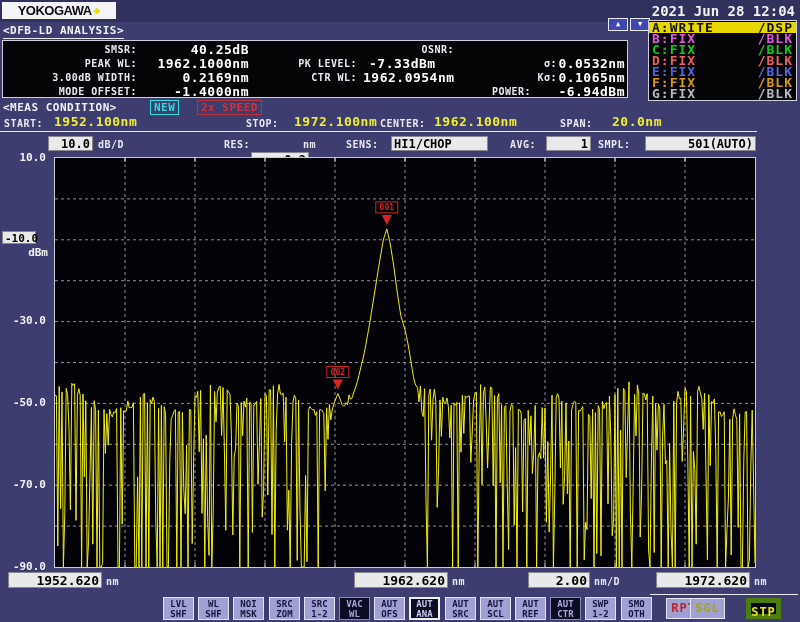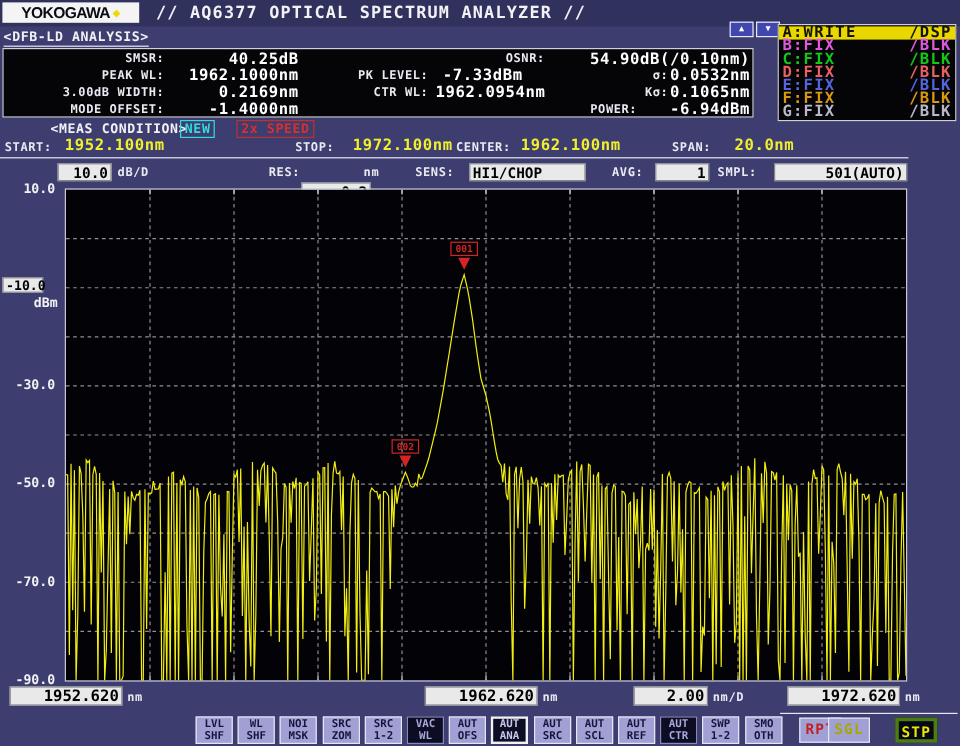--- a/index.html
+++ b/index.html
@@ -34,35 +34,35 @@
   .sk{position:absolute;top:597px;width:31px;height:23px;box-sizing:border-box;text-align:center;
       font-size:9px;font-weight:bold;line-height:10px;padding-top:1px;letter-spacing:0px;cursor:pointer;
       background:#a0a0d4;color:#16163c;border:1px solid #e4e4f2;}
   .sk.inverted{background:#0c0c22;color:#a8a8dc;border:1px solid #8888bb;}
   .sk.inverted-framed{background:#0c0c22;color:#c8c8ee;border:2px solid #f0f0f8;padding-top:0;}
   .sweepbtn{position:absolute;top:598px;width:35px;height:21px;box-sizing:border-box;text-align:center;
             font-size:12px;font-weight:bold;line-height:19px;letter-spacing:1px;cursor:pointer;
             background:#a0a0d4;border:1px solid #e4e4f2;}
   .sweepbtn.red{color:#c42020;}
   .sweepbtn.yellow{color:#a8a800;}
-  .sweepbtn.active{background:#07071a;color:#e8e800;border:3px solid #4d7c0f;}
+  .sweepbtn.active{background:#07071a;color:#e8e800;border:5px solid #4d7c0f;}
   .trace-row{display:flex;justify-content:space-between;padding:0 3px;font-size:13px;font-weight:bold;
              line-height:11px;letter-spacing:1px;white-space:nowrap;}
 </style>
 </head>
 <body>
 
 <div class="screen">
 
   <div class="titlebar">
     <div class="logo">
       <span class="logo-text">YOKOGAWA</span>
       <span class="diamond">◆</span>
     </div>
-    <div class="apptitle">// AQ6377 OPTICAL SPECTRUM ANALYZER //</div>
+    <div class="datetime">2021 Jun 28 12:04</div>
   </div>
 
   <div class="abs heading" style="left:3px;top:24px;">&lt;DFB-LD ANALYSIS&gt;</div>
   <div class="abs arrowbtn" style="left:608px;top:18px;">
     <span>▲</span>
   </div>
   <div class="abs arrowbtn" style="left:630px;top:18px;">
     <span>▼</span>
   </div>
 
@@ -70,21 +70,20 @@
     <span class="abs lbl" style="right:490px;top:3px;">SMSR:</span>
     <span class="abs val" style="right:378px;top:1px;">40.25dB</span>
     <span class="abs lbl" style="right:490px;top:17px;">PEAK WL:</span>
     <span class="abs val" style="right:378px;top:15px;">1962.1000nm</span>
     <span class="abs lbl" style="right:490px;top:31px;">3.00dB WIDTH:</span>
     <span class="abs val" style="right:378px;top:29px;">0.2169nm</span>
     <span class="abs lbl" style="right:490px;top:45px;">MODE OFFSET:</span>
     <span class="abs val" style="right:378px;top:43px;">-1.4000nm</span>
 
     <span class="abs lbl" style="right:173px;top:3px;">OSNR:</span>
-    <span class="abs val" style="right:2px;top:1px;">54.90dB(/0.10nm)</span>
     <span class="abs lbl" style="right:270px;top:17px;">PK LEVEL:</span>
     <span class="abs val" style="left:366px;top:15px;">-7.33dBm</span>
     <span class="abs lbl" style="right:70px;top:17px;">σ:</span>
     <span class="abs val" style="right:2px;top:15px;">0.0532nm</span>
     <span class="abs lbl" style="right:270px;top:31px;">CTR WL:</span>
     <span class="abs val" style="left:360px;top:29px;">1962.0954nm</span>
     <span class="abs lbl" style="right:70px;top:31px;">Kσ:</span>
     <span class="abs val" style="right:2px;top:29px;">0.1065nm</span>
     <span class="abs lbl" style="right:96px;top:45px;">POWER:</span>
     <span class="abs val" style="right:2px;top:43px;">-6.94dBm</span>
@@ -114,21 +113,21 @@
       <div class="trace-row" style="color: rgb(216, 152, 18);">
         <span>F:FIX</span>
         <span>/BLK</span>
       </div>
       <div class="trace-row" style="color: rgb(184, 184, 200);">
         <span>G:FIX</span>
         <span>/BLK</span>
       </div>
     </div>
 
-  <div class="abs" style="left:3px;top:101px;font-size:11px;font-weight:bold;letter-spacing:0.5px;margin-left:39px;">&lt;MEAS CONDITION&gt;</div>
+  <div class="abs" style="left:3px;top:101px;font-size:11px;font-weight:bold;letter-spacing:0.5px;">&lt;MEAS CONDITION&gt;</div>
   <div class="abs badge cyan" style="left:150px;top:100px;">NEW</div>
   <div class="abs badge red" style="left:197px;top:100px;">2x SPEED</div>
 
   <span class="abs lbl" style="left:4px;top:118px;">START:</span>
   <span class="abs val yellow" style="left:54px;top:114px;">1952.100nm</span>
   <span class="abs lbl" style="left:246px;top:118px;">STOP:</span>
   <span class="abs val yellow" style="left:294px;top:114px;">1972.100nm</span>
   <span class="abs lbl" style="left:380px;top:118px;">CENTER:</span>
   <span class="abs val yellow" style="left:434px;top:114px;">1962.100nm</span>
   <span class="abs lbl" style="left:560px;top:118px;">SPAN:</span>

